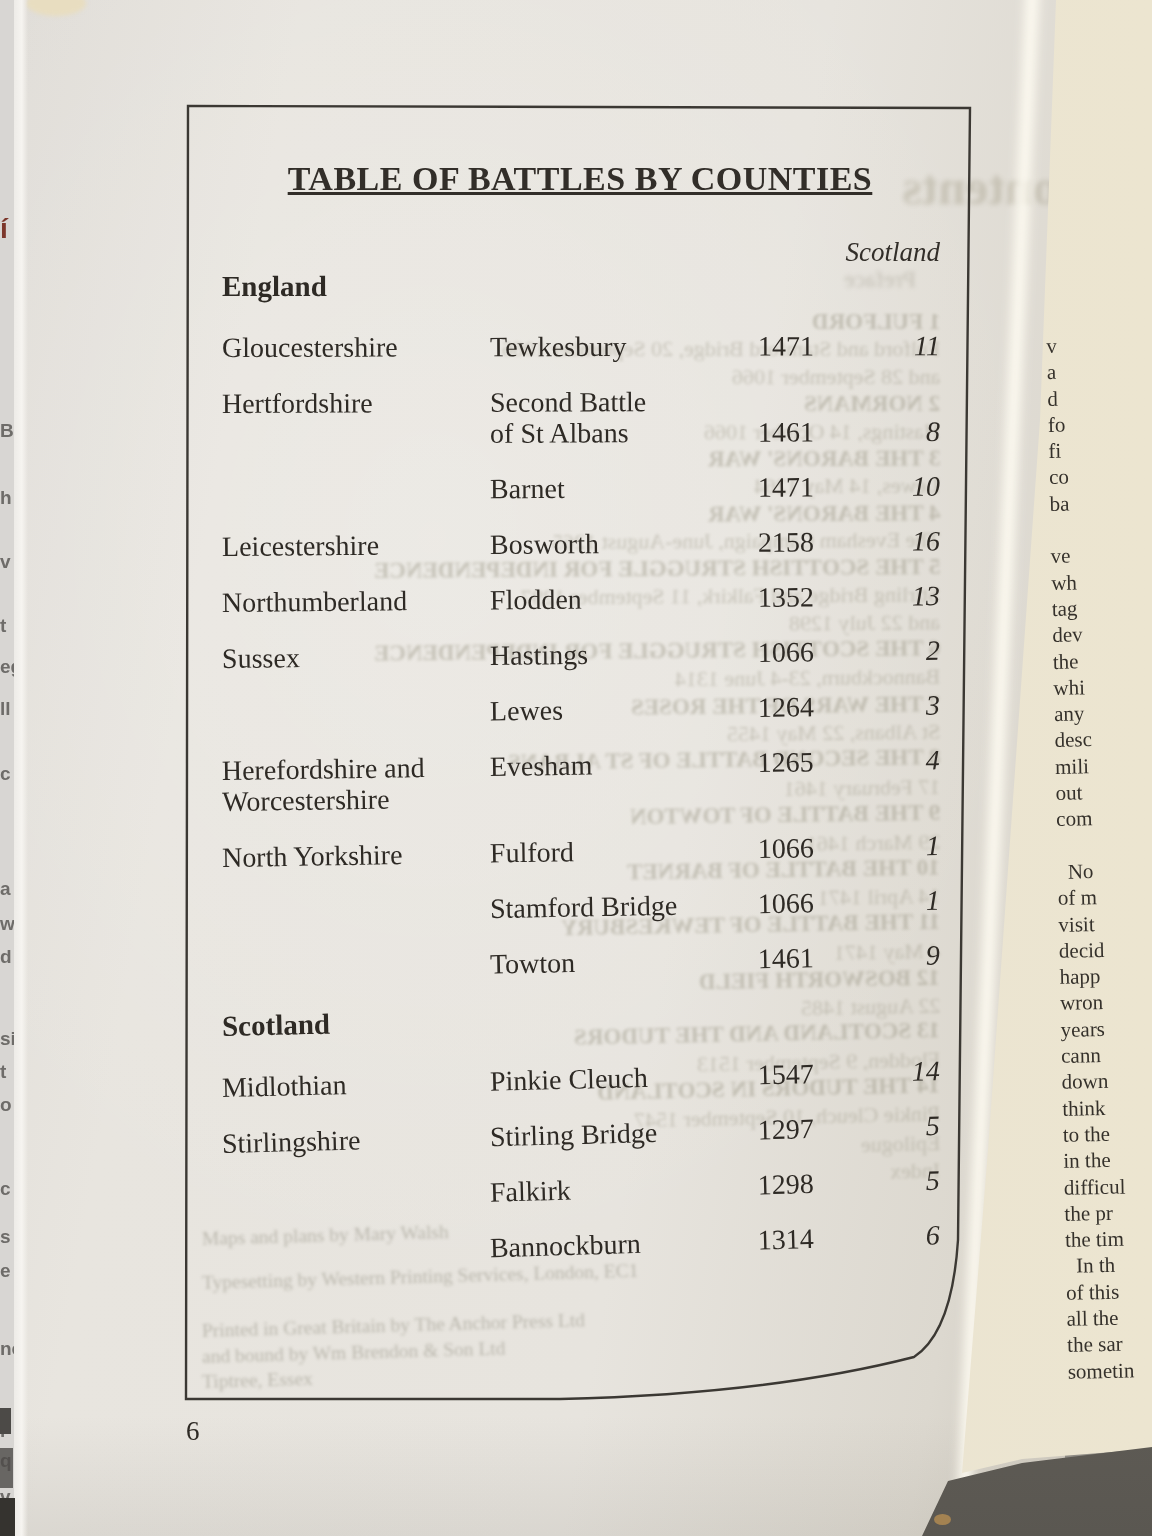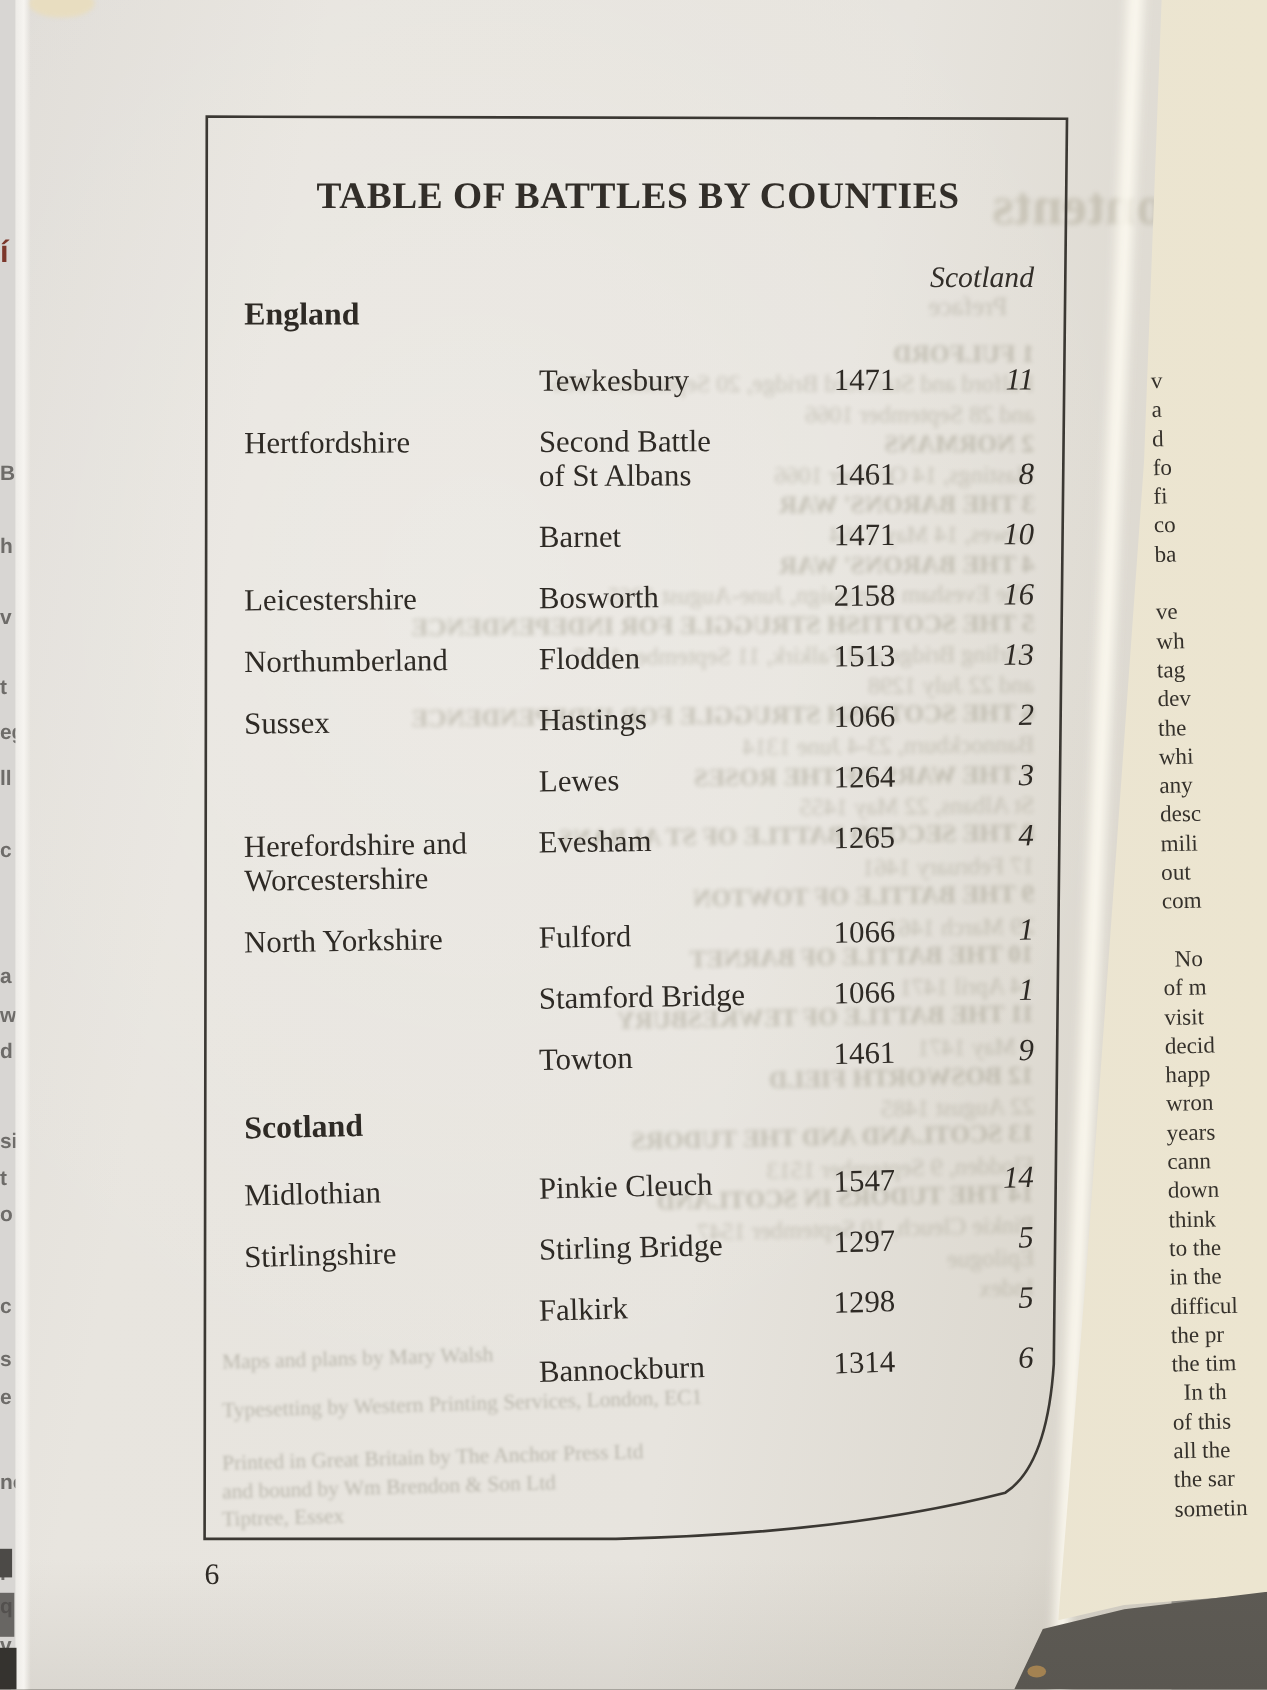--- a/index.html
+++ b/index.html
@@ -24,21 +24,21 @@
     opacity:.5;filter:blur(2px);transform:scaleX(-1);}
   .g-line{position:absolute;right:212px;white-space:nowrap;font-size:22px;
     color:#a39f8f;opacity:.48;filter:blur(1.8px);}
   .g-line.g-bold{font-weight:bold;font-size:23px;color:#9c9887;}
   .gb-line{position:absolute;left:202px;white-space:nowrap;font-size:19.5px;
     color:#8f8c7e;opacity:.5;filter:blur(1.5px);transform:rotate(-1.6deg);
     transform-origin:left center;}
 
   
   .page-title{position:absolute;left:250px;top:160px;width:660px;text-align:center;
-    font-size:34px;font-weight:bold;color:#322e29;letter-spacing:.5px;}
+    font-size:34px;font-weight:bold;color:#322e29;letter-spacing:.5px;text-decoration:underline;}
   .chapter-label{position:absolute;left:800px;top:237px;width:140px;text-align:right;
     font-style:italic;font-size:27px;color:#322e29;}
   .battle-table{position:absolute;left:222px;top:234px;width:718px;}
   .sec-head{position:relative;height:30px;margin-bottom:32px;font-size:29px;
     font-weight:bold;color:#2e2a25;transform-origin:left center;}
   .row{position:relative;height:31px;margin-bottom:25px;font-size:28px;color:#2e2a25;
     transform-origin:left center;}
   .row.h2{height:62px;}
   .county{position:absolute;left:0;top:0;width:272px;line-height:31px;}
   .battle{position:absolute;left:268px;top:0;width:245px;line-height:31px;}
@@ -133,20 +133,21 @@
       <div class="gb-line" style="top: 1320px;">Printed in Great Britain by The Anchor Press Ltd</div>
       <div class="gb-line" style="top: 1346px;">and bound by Wm Brendon &amp; Son Ltd</div>
       <div class="gb-line" style="top: 1371px;">Tiptree, Essex</div>
     </div>
 
   <div class="page-title">TABLE OF BATTLES BY COUNTIES</div>
   <div class="chapter-label">Scotland</div>
   <div class="battle-table" id="battle-table">
       <div class="sec-head" style="transform: rotate(-0.05deg); margin-top: 36px;">England</div>
       <div class="row" style="transform: rotate(-0.15deg);">
+        <span class="county">Gloucestershire</span>
         <span class="battle">Tewkesbury</span>
         <span class="year">1471</span>
         <span class="chapter">11</span>
       </div>
       <div class="row h2" style="transform: rotate(-0.25deg);">
         <span class="county">Hertfordshire</span>
         <span class="battle">Second Battle<br>of St Albans</span>
         <span class="year l2">1461</span>
         <span class="chapter l2">8</span>
       </div>
@@ -158,21 +159,21 @@
       </div>
       <div class="row" style="transform: rotate(-0.45deg);">
         <span class="county">Leicestershire</span>
         <span class="battle">Bosworth</span>
         <span class="year">2158</span>
         <span class="chapter">16</span>
       </div>
       <div class="row" style="transform: rotate(-0.55deg);">
         <span class="county">Northumberland</span>
         <span class="battle">Flodden</span>
-        <span class="year">1513</span>
+        <span class="year">1352</span>
         <span class="chapter">13</span>
       </div>
       <div class="row" style="transform: rotate(-0.65deg);">
         <span class="county">Sussex</span>
         <span class="battle">Hastings</span>
         <span class="year">1066</span>
         <span class="chapter">2</span>
       </div>
       <div class="row" style="transform: rotate(-0.75deg);">
         <span class="county"></span>

